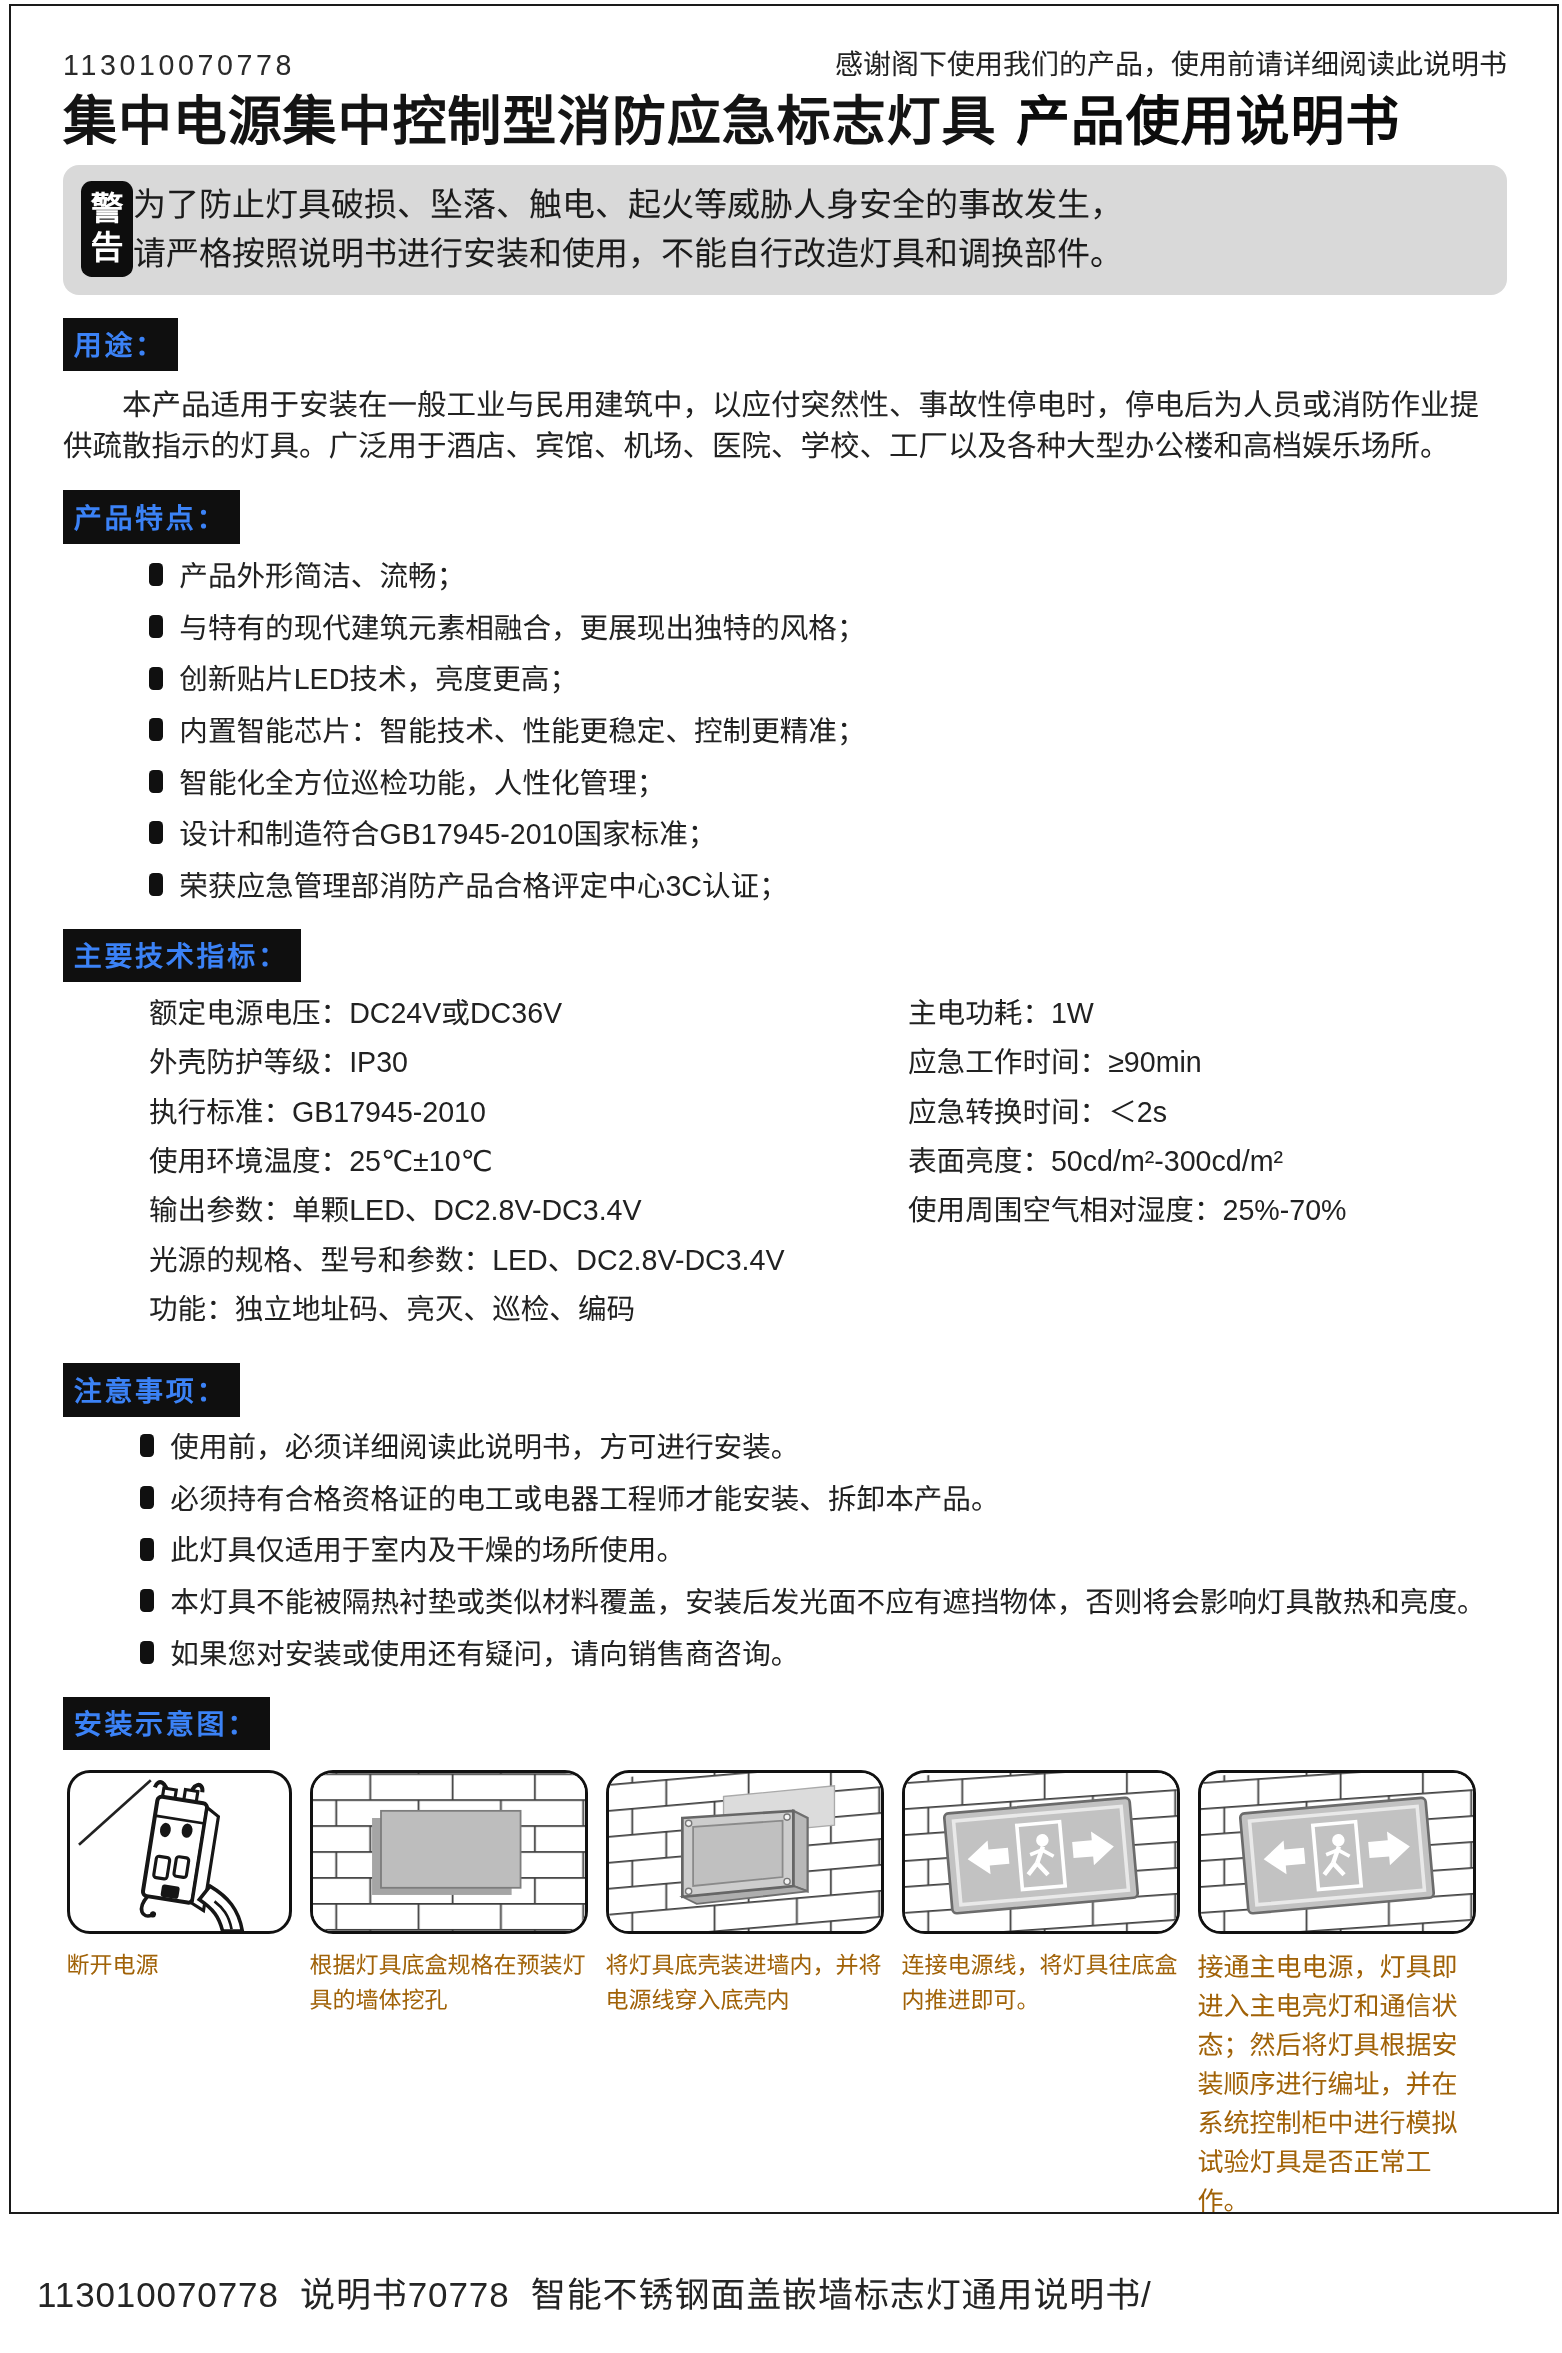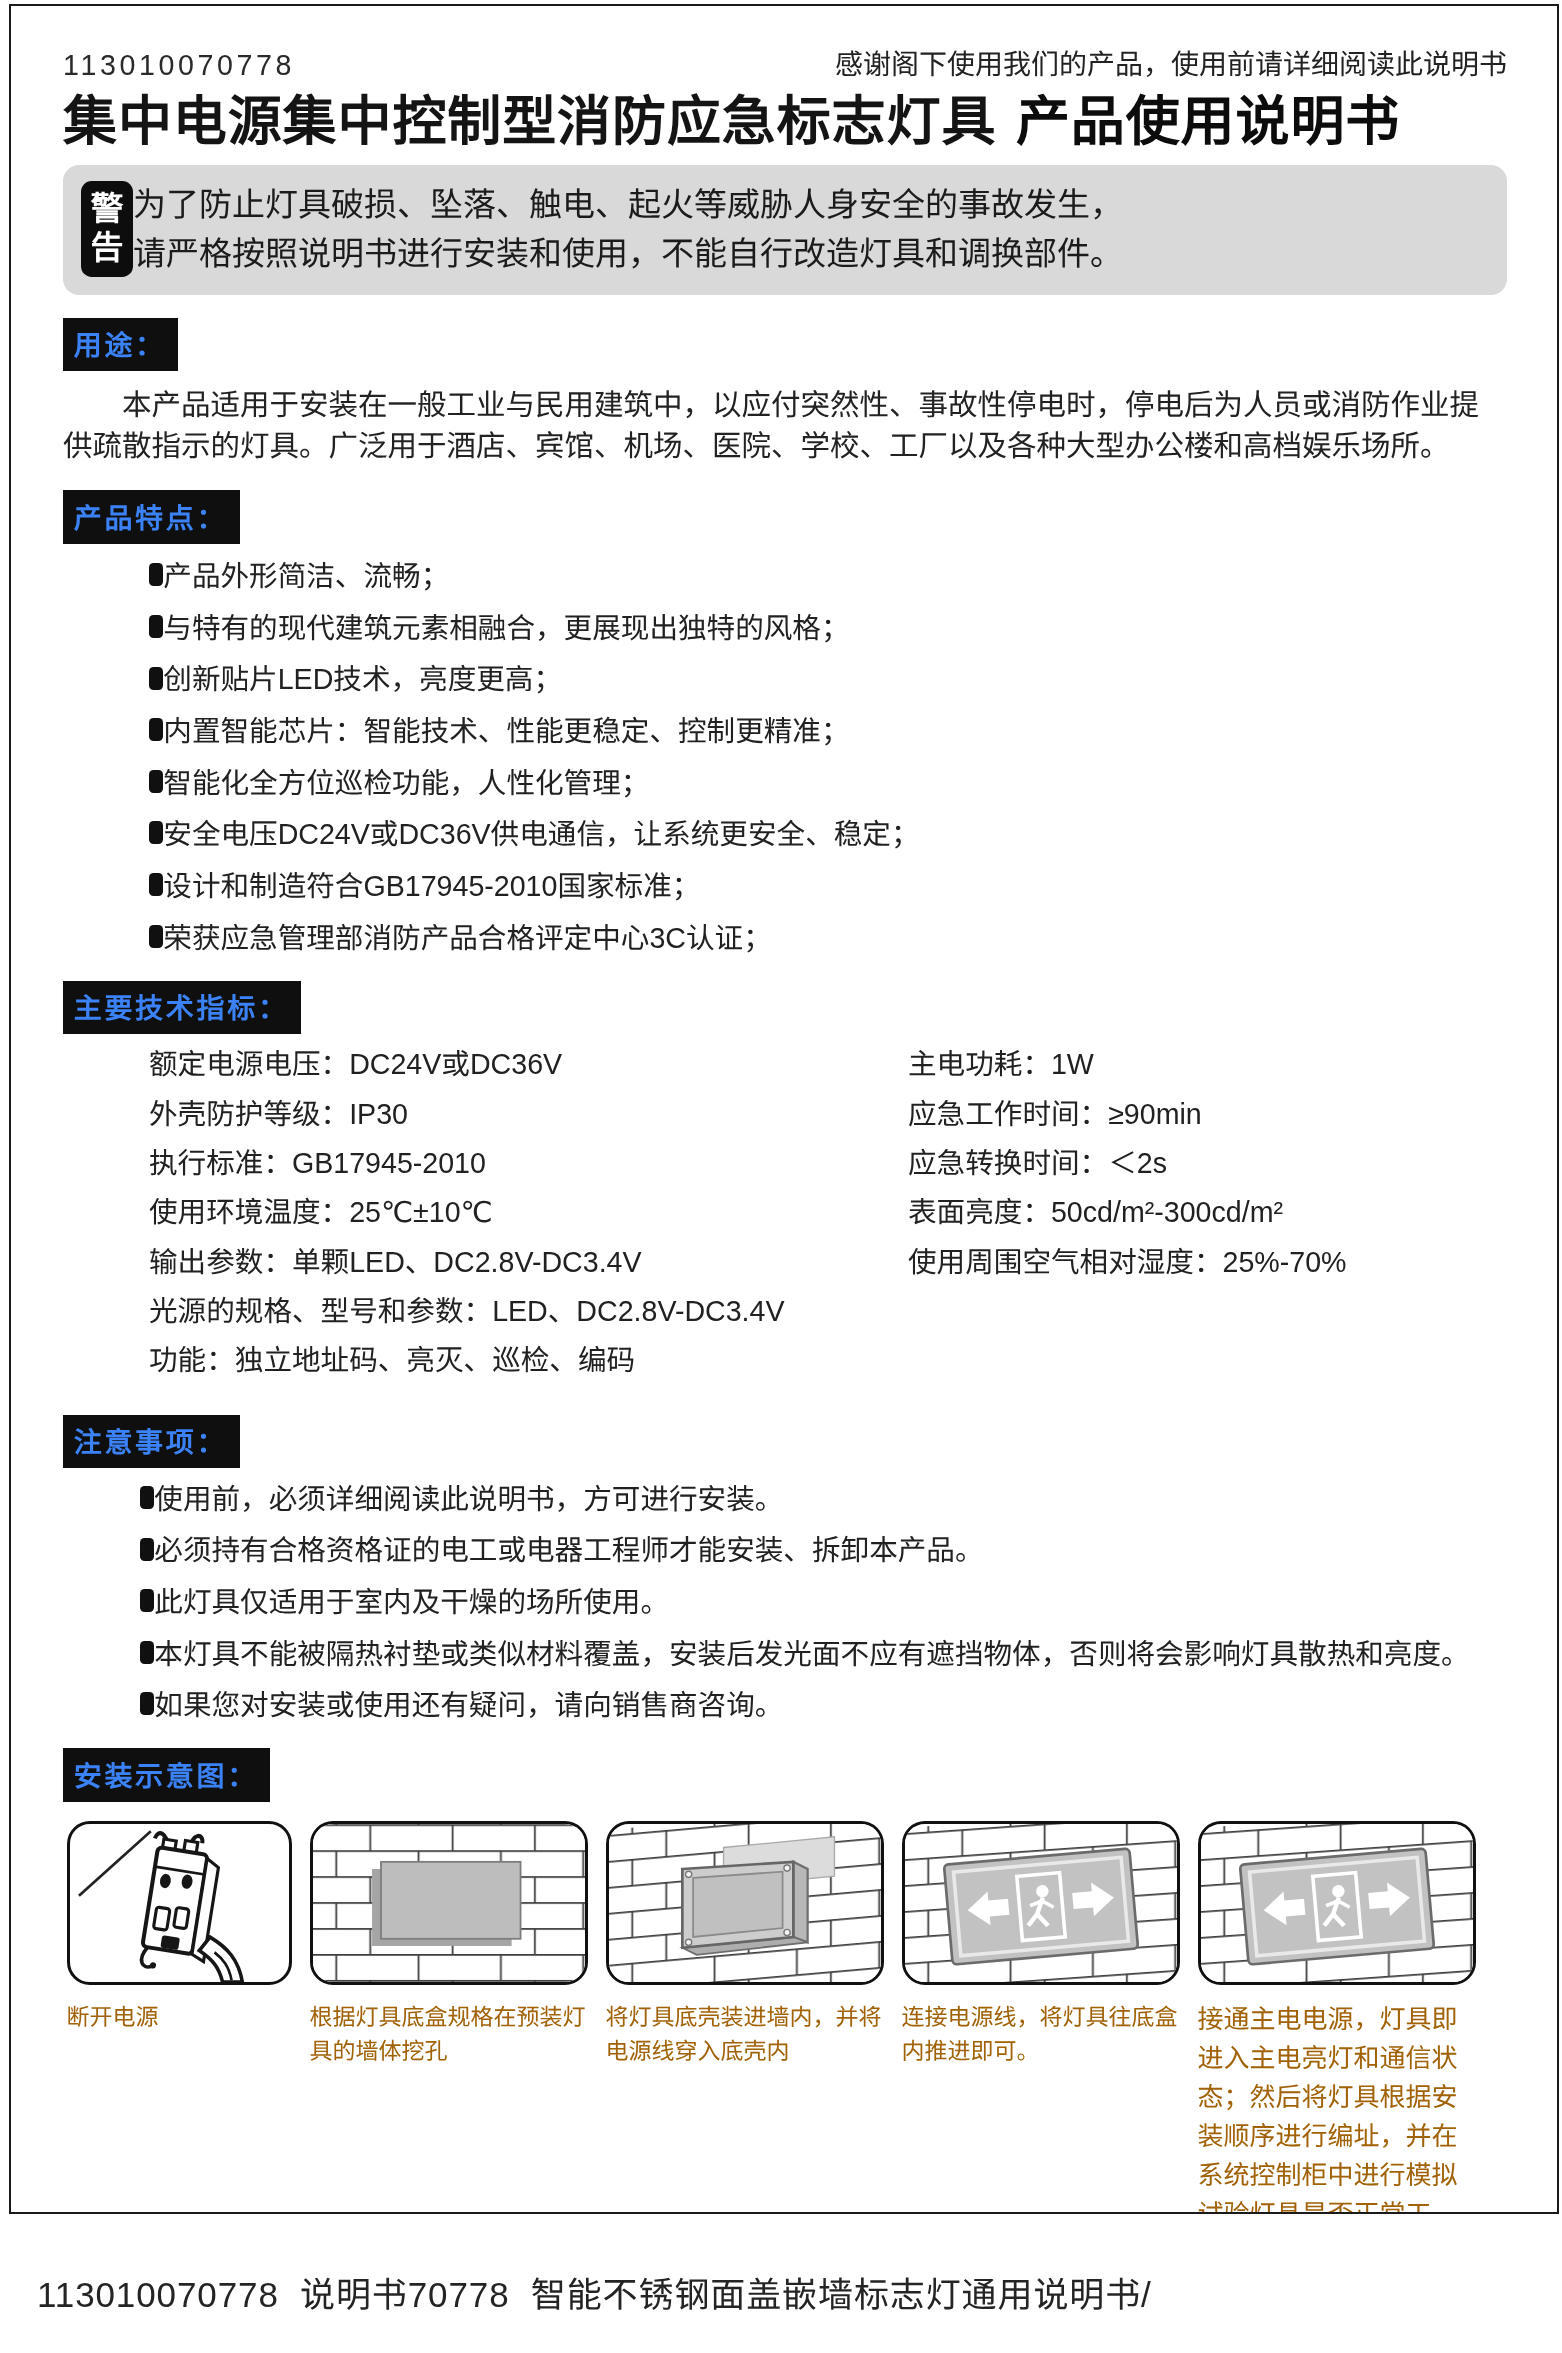--- a/index.html
+++ b/index.html
@@ -36,21 +36,21 @@
   .shead{
     display:inline-block;background:#0f0f0f;color:#3b82f6;
     font-size:28px;font-weight:600;letter-spacing:2.7px;
     padding:5.4px 12.5px 8px 10.7px;
   }
   .mt1{margin-top:23px;}
   
   .para{margin:12.5px 0 0 0;font-size:29.5px;line-height:1.42;text-indent:2em;color:#222;}
   
   .blist{margin-top:12.5px;}
-  .bitem{display:flex;align-items:flex-start;margin:0 0 11.6px 0;}
+  .bitem{display:flex;align-items:flex-start;gap:16px;margin:0 0 11.6px 0;}
   .blist.features{padding-left:86px;}
   .blist.precautions{padding-left:77px;margin-top:10.7px;}
   .bsq{flex:none;width:14.3px;height:23px;background:#101010;border-radius:4.5px;margin-top:7.1px;}
   .btxt{font-size:28.6px;line-height:1.4;color:#212121;}
   
   .specs{display:flex;padding-left:86px;margin-top:12.5px;}
   .spec-col-left{flex:none;width:759px;}
   .spec-col-right{flex:none;width:616px;}
   .spec-row{font-size:28.6px;line-height:1.32;margin-bottom:11.6px;white-space:nowrap;color:#212121;}
   
@@ -108,24 +108,20 @@
         <span class="bsq"></span>
         <span class="btxt">创新贴片LED技术，亮度更高；</span>
       </div>
     <div class="bitem">
         <span class="bsq"></span>
         <span class="btxt">内置智能芯片：智能技术、性能更稳定、控制更精准；</span>
       </div>
     <div class="bitem">
         <span class="bsq"></span>
         <span class="btxt">智能化全方位巡检功能，人性化管理；</span>
-      </div>
-    <div class="bitem">
-        <span class="bsq"></span>
-        <span class="btxt">安全电压DC24V或DC36V供电通信，让系统更安全、稳定；</span>
       </div>
     <div class="bitem">
         <span class="bsq"></span>
         <span class="btxt">设计和制造符合GB17945-2010国家标准；</span>
       </div>
     <div class="bitem">
         <span class="bsq"></span>
         <span class="btxt">荣获应急管理部消防产品合格评定中心3C认证；</span>
       </div>
   </div>

